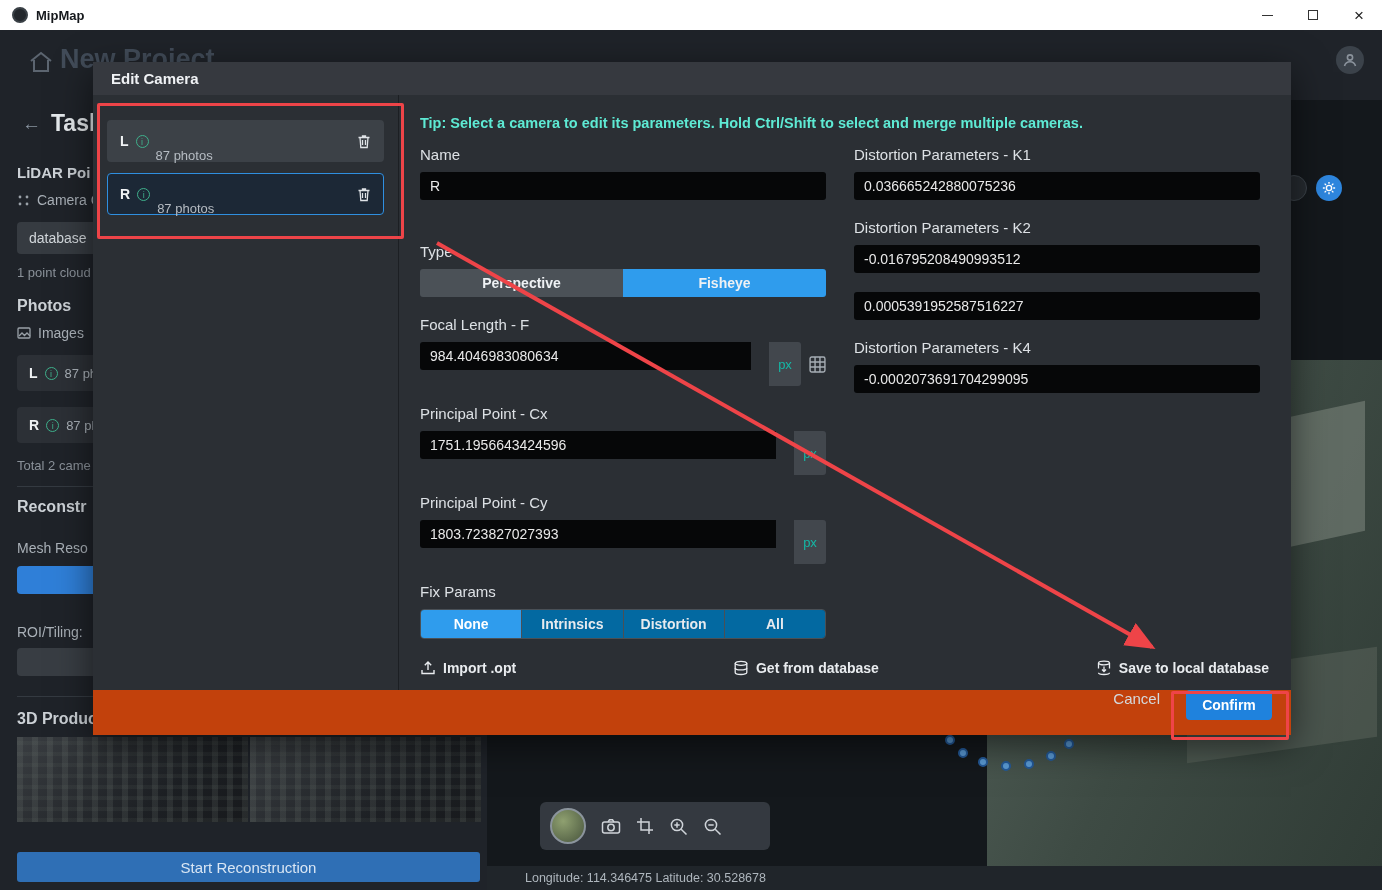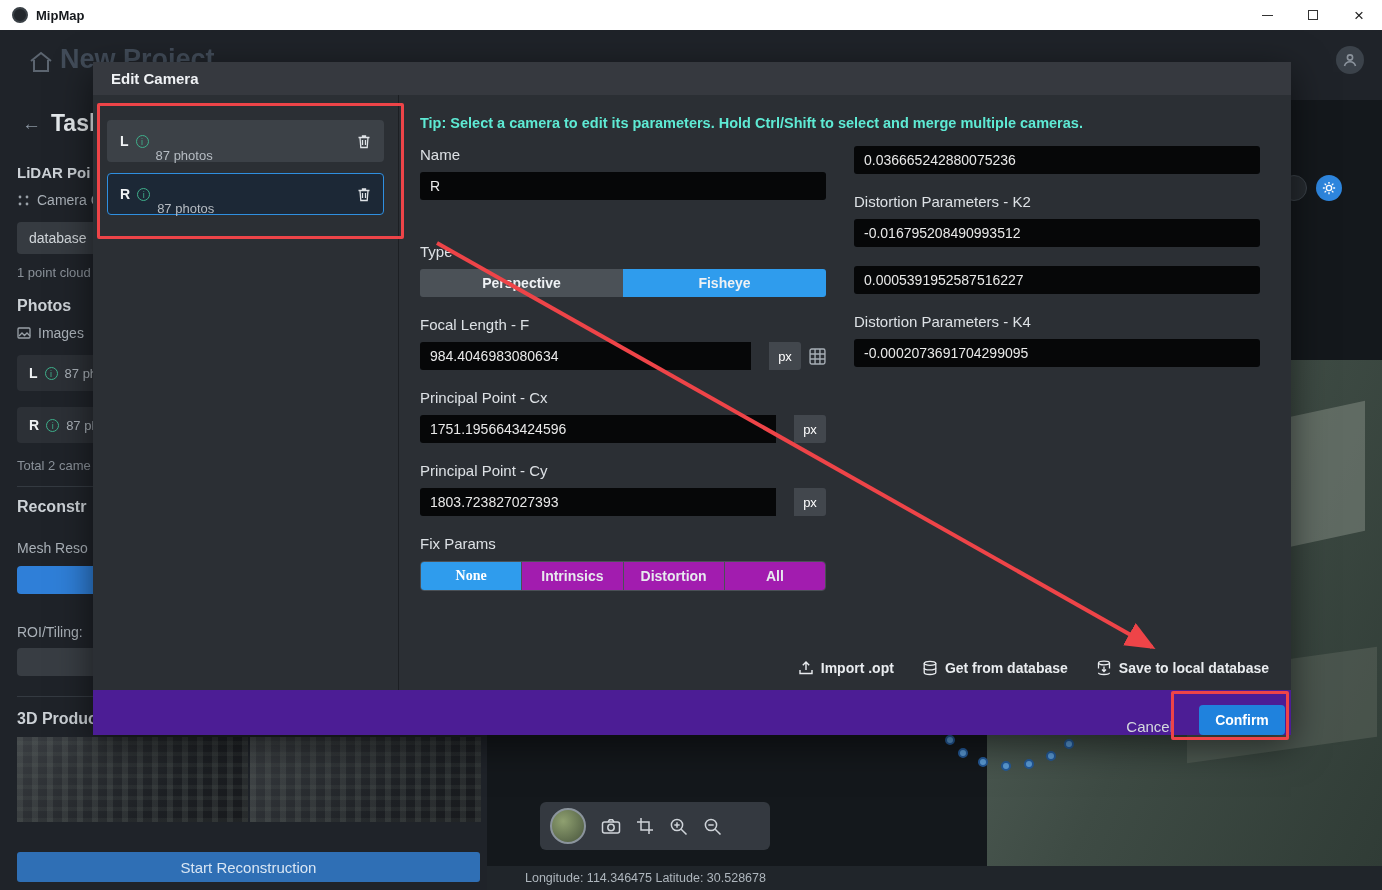--- a/index.html
+++ b/index.html
@@ -100,40 +100,40 @@
   .fcol { width:406px; display:flex; flex-direction:column; }
   .frow { margin-bottom:19px; }
   .frow.first { margin-bottom:43px; }
   .flabel { display:block; font-size:15px; color:#dde1e5; margin-bottom:9px; }
   .size-value { font-size:15px; font-weight:bold; color:#eaedf0; line-height:28px; }
   .tinput { width:100%; height:28px; background:#060708; border:none; border-radius:3px; color:#e9e9e9;
             font-size:14px; padding:0 10px; font-family:"Liberation Sans",sans-serif; outline:none; }
   .input-row { display:flex; align-items:center; }
   .input-group { flex:1; display:flex; }
   .input-group .tinput { border-radius:3px 0 0 3px; }
-  .suffix { width:32px; height:28px; background:#42474d; color:#ffffff; font-size:13px;
+  .suffix { width:32px; height:44px; background:#42474d; color:#14b8a6; font-size:13px;
             display:flex; align-items:center; justify-content:center; border-radius:0 3px 3px 0;
             margin-left:18px; flex:none; }
   .calc-icon { margin-left:8px; color:#a7aeb5; display:flex; cursor:pointer; }
   .toggle { display:flex; width:100%; }
   .t-opt { flex:1; height:28px; display:flex; align-items:center; justify-content:center;
            font-size:14px; font-weight:bold; color:#eef1f4; cursor:pointer; }
   .t-opt.persp { background:#4b5157; border-radius:3px 0 0 3px; }
   .t-opt.fish { background:#2f9ced; border-radius:0 3px 3px 0; }
   .seg { display:flex; width:100%; border:1px solid #4a5056; border-radius:4px; overflow:hidden; }
   .seg-opt { flex:1; height:28px; display:flex; align-items:center; justify-content:center;
-             font-size:14px; font-weight:bold; color:#e7eaee; background:#a21caf;
+             font-size:14px; font-weight:bold; color:#e7eaee; background:#0369a1;
              border-left:1px solid #4a5056; cursor:pointer; }
-  .seg-opt:first-child { border-left:none;font-family:Liberation Serif, serif; }
+  .seg-opt:first-child { border-left:none; }
   .seg-opt.active { background:#2f9ced; color:#ffffff; }
-  .links-row { margin-top:auto; display:flex; justify-content:flex-end; align-items:center; gap:28px; }
+  .links-row { margin-top:auto; display:flex; justify-content:space-between; align-items:center; gap:28px; }
   .link-item { display:flex; align-items:center; gap:7px; font-size:14px; font-weight:bold;
                color:#e9ecef; cursor:pointer; }
-  .modal-footer { height:45px; background:#4c1d95; display:flex; align-items:flex-end;
-                  justify-content:flex-end; gap:26px; padding-right:6px; }
+  .modal-footer { height:45px; background:#c2410c; display:flex; align-items:flex-start;
+                  justify-content:flex-end; gap:26px; padding-right:19px; }
   .cancel-link { font-size:15px; color:#d4d9dd; cursor:pointer; }
   .confirm-btn { width:86px; height:30px; background:#1f82dd; border-radius:4px; color:#ffffff;
                  font-size:14px; font-weight:bold; display:flex; align-items:center;
                  justify-content:center; cursor:pointer; }
 
   
   .annot-rect { position:absolute; border:3px solid #ee4448; border-radius:2px; z-index:55; pointer-events:none; }
   .annot-rect.cams { left:97px; top:103px; width:307px; height:136px; }
   .annot-rect.confirm { left:1171px; top:691px; width:118px; height:49px; }
   .annot-arrow { position:absolute; left:0; top:0; z-index:60; pointer-events:none; }
@@ -364,20 +364,21 @@
                 <div class="seg-opt active">None</div>
                 <div class="seg-opt">Intrinsics</div>
                 <div class="seg-opt">Distortion</div>
                 <div class="seg-opt">All</div>
               </div>
             </div>
           </div>
 
           <div class="fcol">
             <div class="frow">
+              <span class="flabel">Distortion Parameters - K1</span>
               <input class="tinput" type="text" value="0.036665242880075236" style="">
             </div>
             <div class="frow">
               <span class="flabel">Distortion Parameters - K2</span>
               <input class="tinput" type="text" value="-0.016795208490993512" style="">
             </div>
             <div class="frow">
               <input class="tinput" type="text" value="0.0005391952587516227" style="">
             </div>
             <div class="frow">

